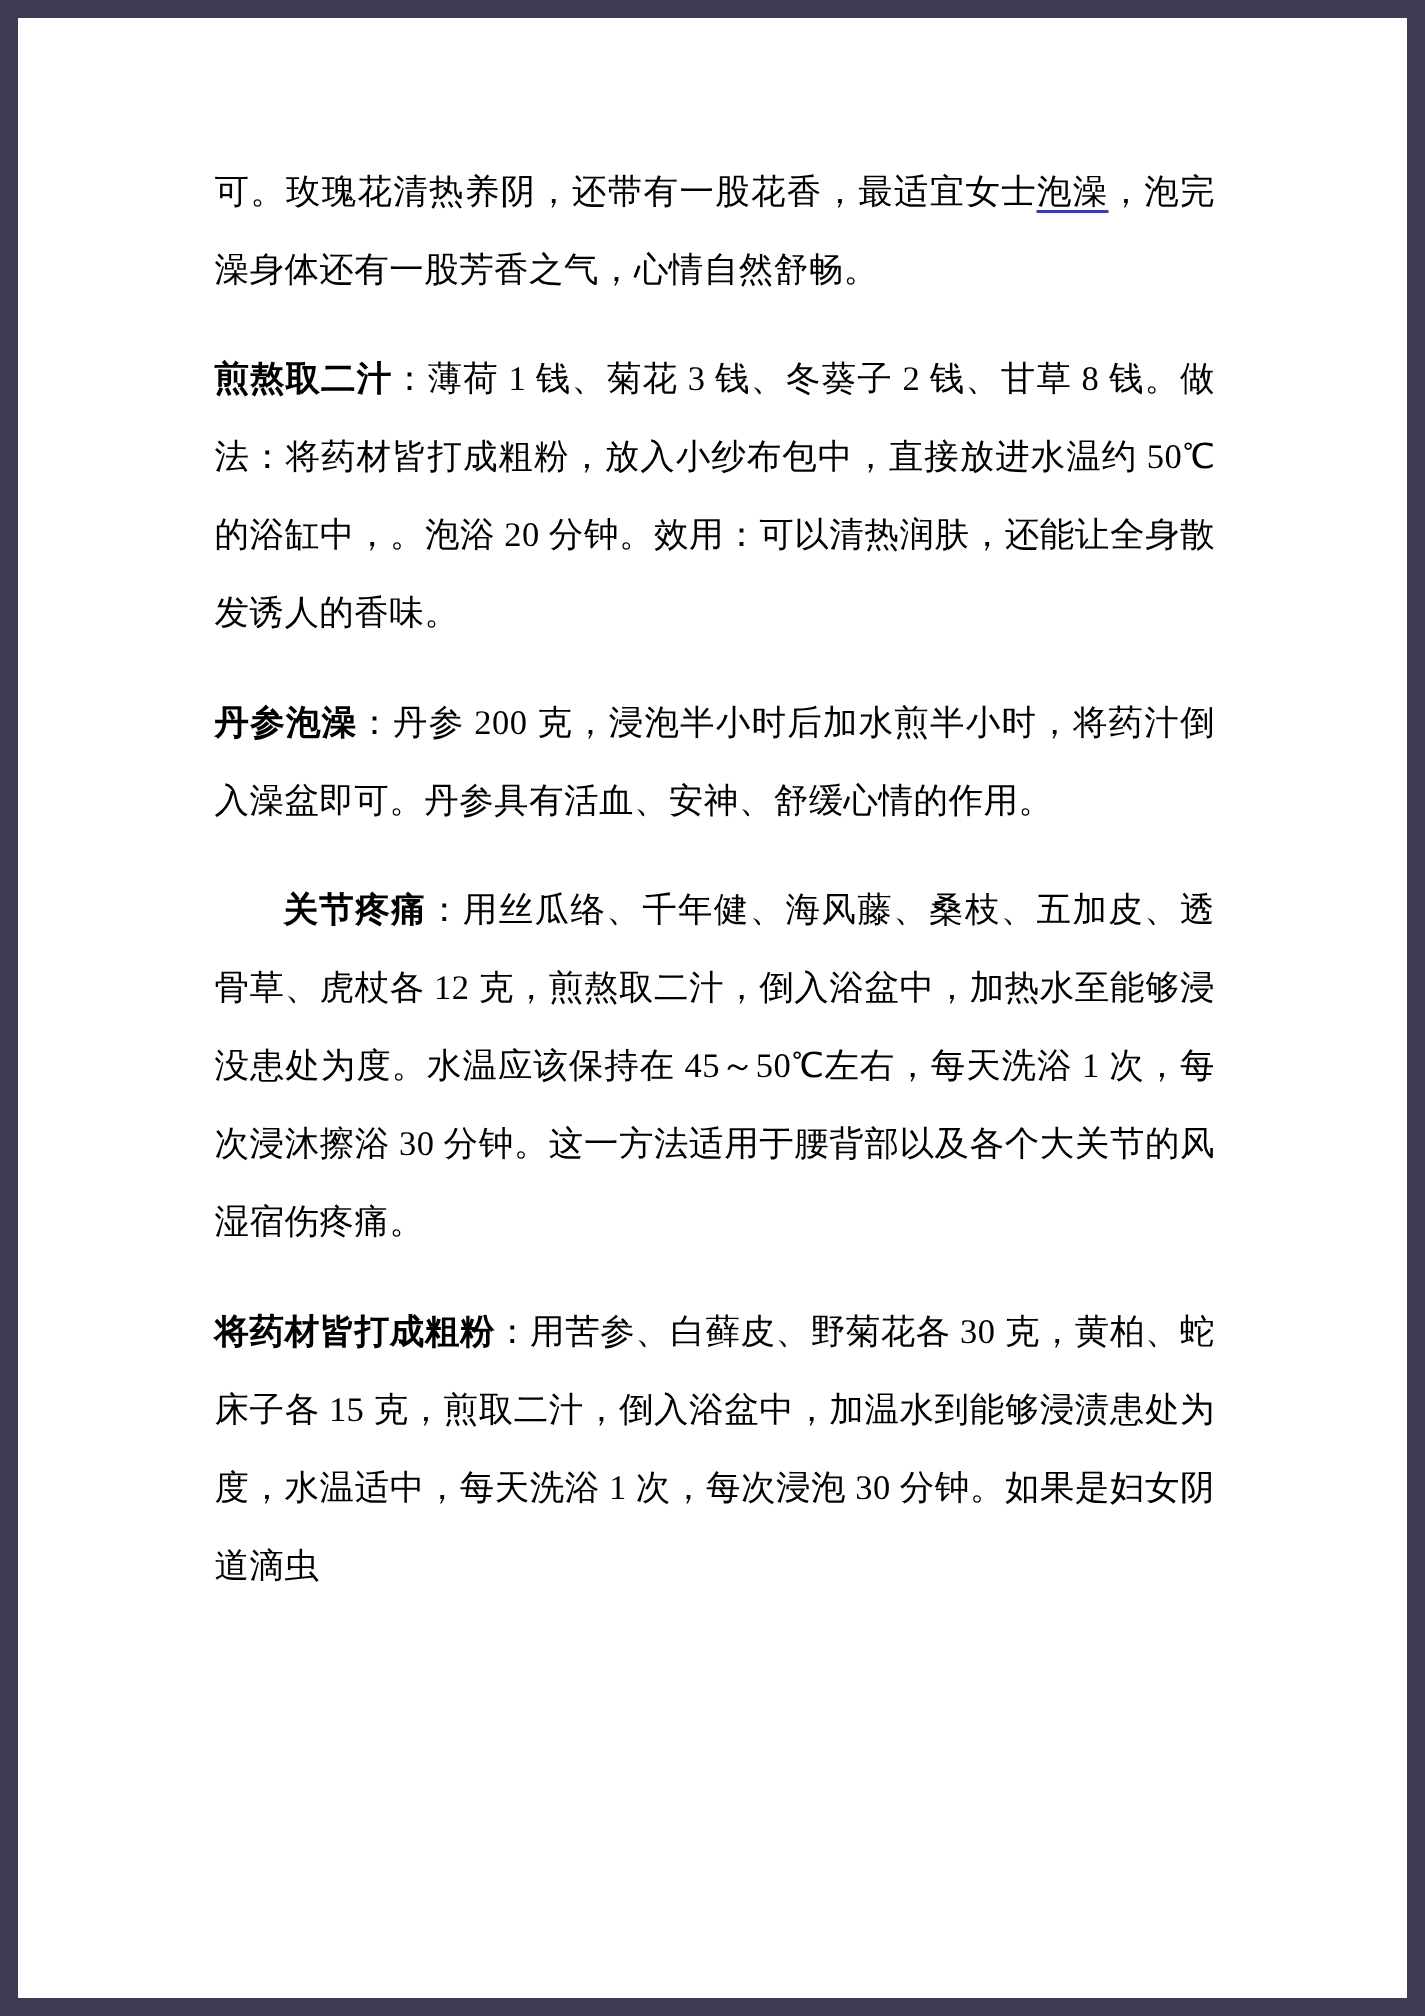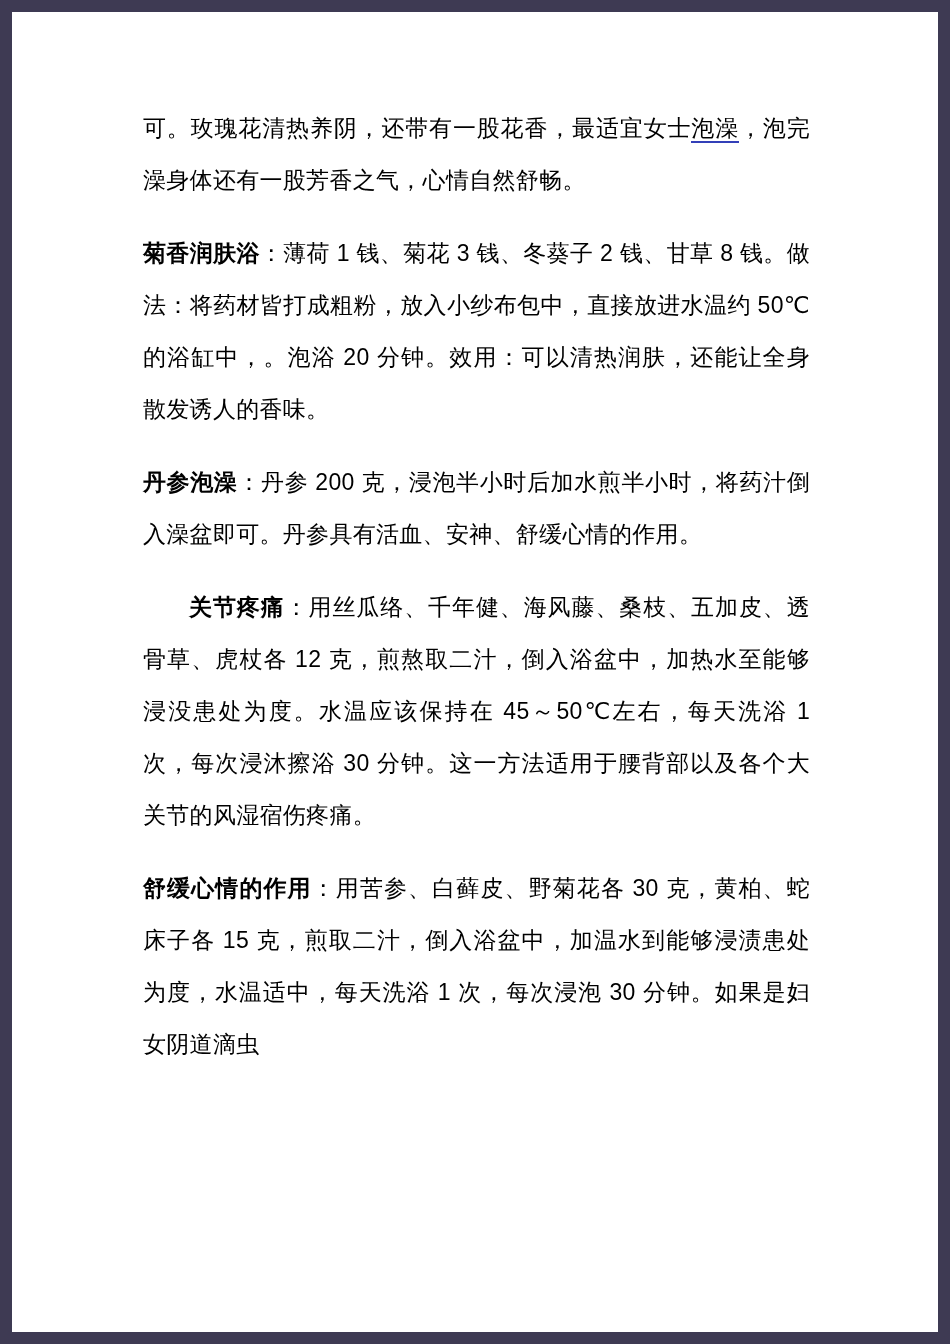--- a/index.html
+++ b/index.html
@@ -16,20 +16,21 @@
     height: 1344px;
     border: 12px solid #3e3a53;
     background: #ffffff;
   }
   .content {
     box-sizing: border-box;
     padding: 90px 128px 0 131px; 
     width: 100%;
     height: 100%;
     overflow: hidden;
+    font-family: Liberation Serif, serif;
   }
   p.para {
     margin: 0 0 21px 0;
     font-size: 23px;
     line-height: 52px;
     color: #000000;
     text-align: justify;
     text-justify: inter-ideograph;
     letter-spacing: 0.3px;
   }
@@ -43,22 +44,22 @@
 </style>
 </head>
 <body>
 
 <div class="page">
   <div class="content">
 
     <p class="para"><span>可。玫瑰花清热养阴，还带有一股花香，最适宜女士</span><span class="link">泡澡</span><span>，泡完澡身体还有一股芳香之气，心情自然舒畅。</span></p>
 
 
-    <p class="para"><span class="hd">菊香润肤浴</span><span>：薄荷 1 钱、菊花 3 钱、冬葵子 2 钱、甘草 8 钱。做法：将药材皆打成粗粉，放入小纱布包中，直接放进水温约 50℃的浴缸中，。泡浴 20 分钟。效用：可以清热润肤，还能让全身散发诱人的香味。</span></p>
+    <p class="para"><span class="hd">煎熬取二汁</span><span>：薄荷 1 钱、菊花 3 钱、冬葵子 2 钱、甘草 8 钱。做法：将药材皆打成粗粉，放入小纱布包中，直接放进水温约 50℃的浴缸中，。泡浴 20 分钟。效用：可以清热润肤，还能让全身散发诱人的香味。</span></p>
 
     <p class="para"><span class="hd">丹参泡澡</span><span>：丹参 200 克，浸泡半小时后加水煎半小时，将药汁倒入澡盆即可。丹参具有活血、安神、舒缓心情的作用。</span></p>
 
     <p class="para indent"><span class="hd">关节疼痛</span><span>：用丝瓜络、千年健、海风藤、桑枝、五加皮、透骨草、虎杖各 12 克，煎熬取二汁，倒入浴盆中，加热水至能够浸没患处为度。水温应该保持在 45～50℃左右，每天洗浴 1 次，每次浸沐擦浴 30 分钟。这一方法适用于腰背部以及各个大关节的风湿宿伤疼痛。</span></p>
 
-    <p class="para"><span class="hd">舒缓心情的作用</span><span>：用苦参、白藓皮、野菊花各 30 克，黄柏、蛇床子各 15 克，煎取二汁，倒入浴盆中，加温水到能够浸渍患处为度，水温适中，每天洗浴 1 次，每次浸泡 30 分钟。如果是妇女阴道滴虫</span></p>
+    <p class="para"><span class="hd">将药材皆打成粗粉</span><span>：用苦参、白藓皮、野菊花各 30 克，黄柏、蛇床子各 15 克，煎取二汁，倒入浴盆中，加温水到能够浸渍患处为度，水温适中，每天洗浴 1 次，每次浸泡 30 分钟。如果是妇女阴道滴虫</span></p>
 
   </div>
 </div>
 
 </body></html>

